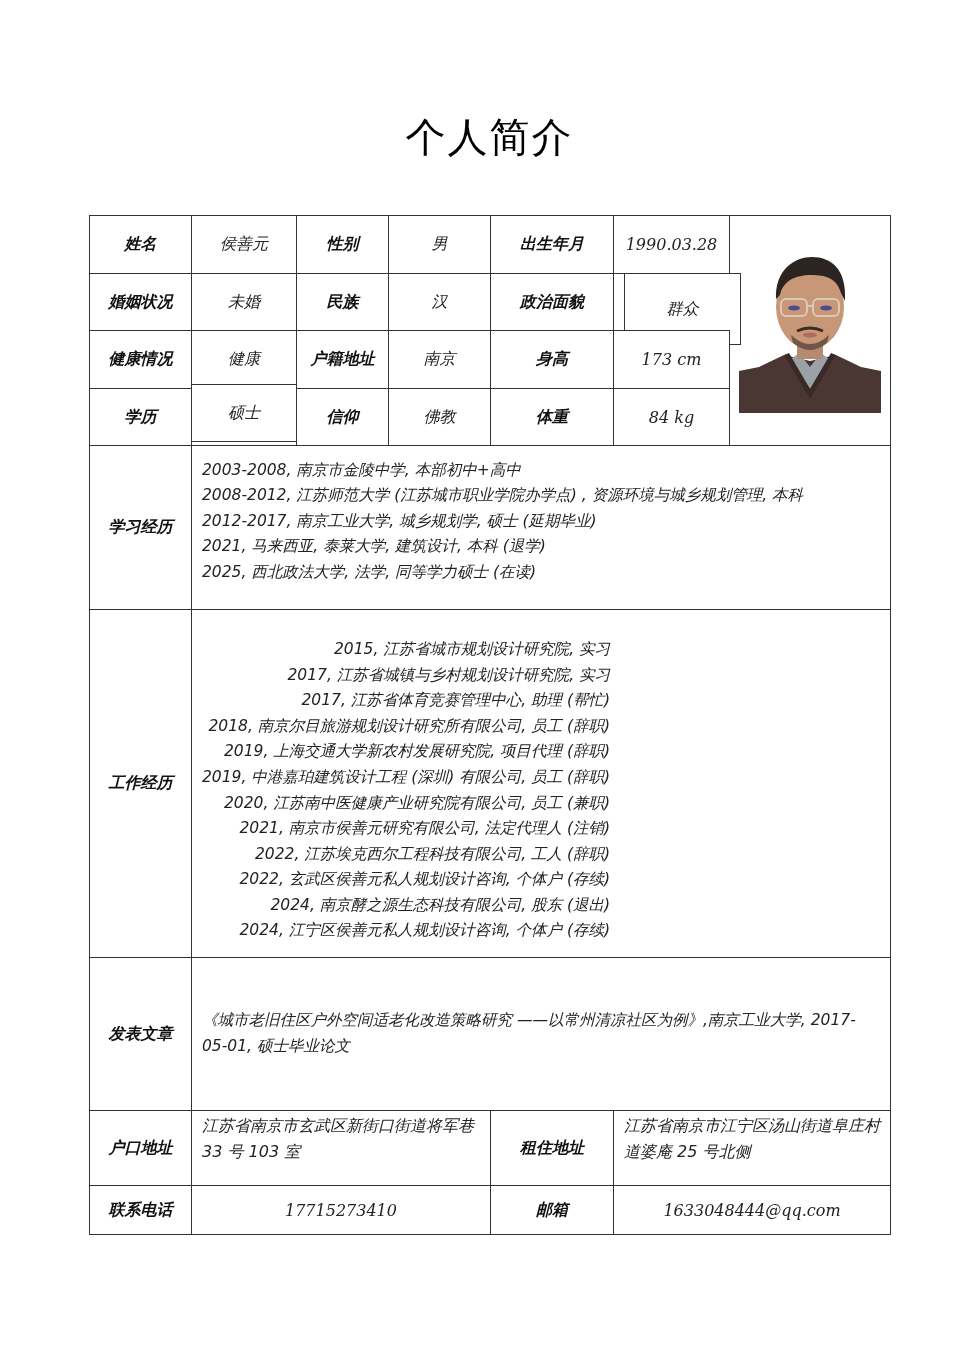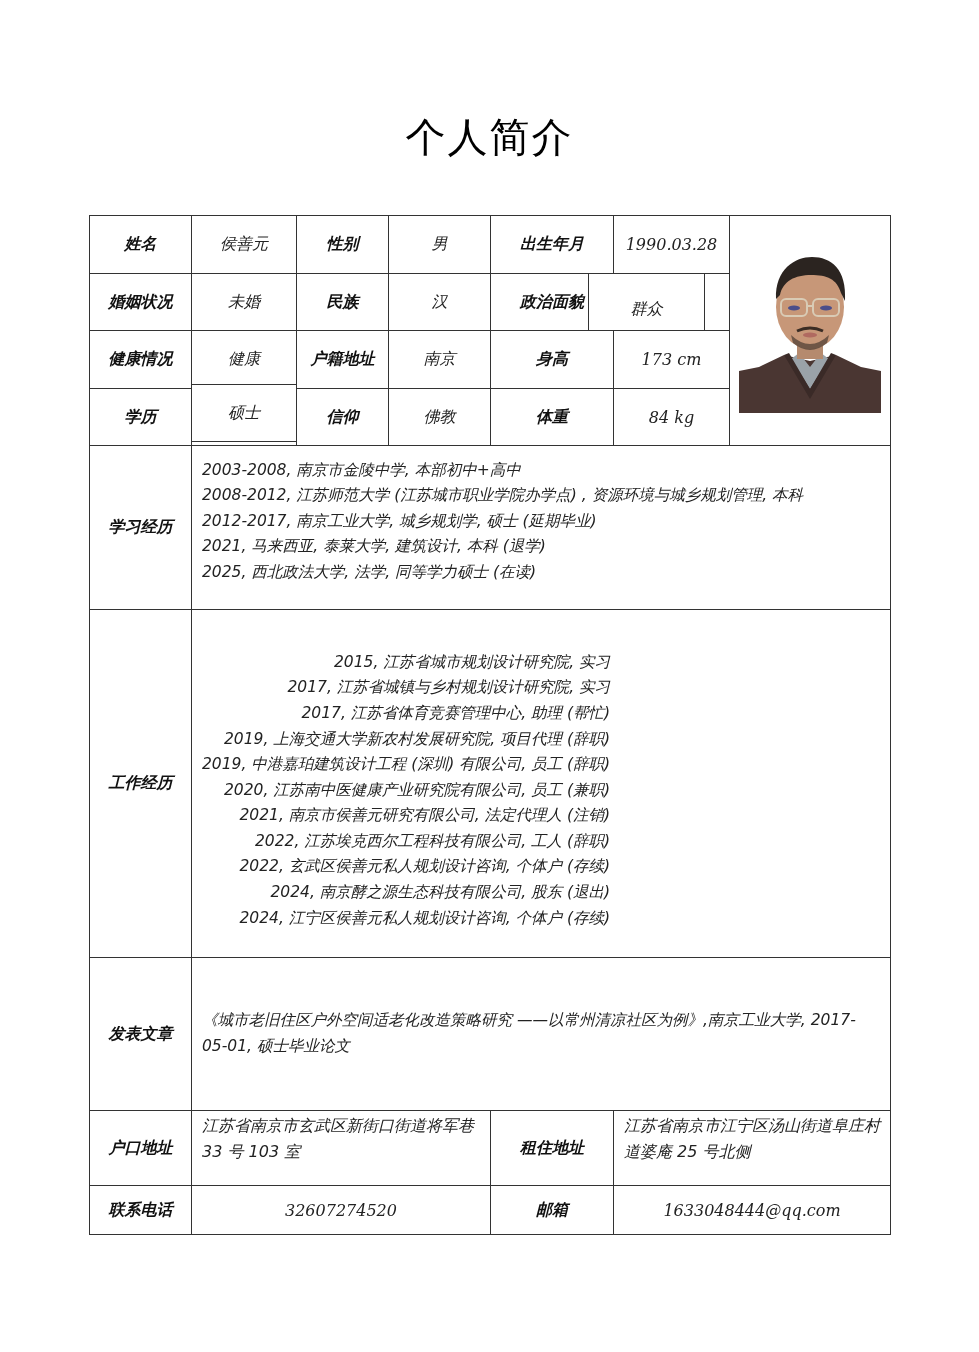--- a/index.html
+++ b/index.html
@@ -69,21 +69,21 @@
     <path d="M52 86 Q71 104 90 86 L88 94 Q71 108 54 94 Z" fill="#4a3a30" opacity="0.7"></path>
     <ellipse cx="71" cy="86" rx="7" ry="2.5" fill="#b06a60"></ellipse>
   </svg>
 </div>
 
 <div class="cell label" style="left:89px;top:273px;width:103px;height:58px;">婚姻状况</div>
 <div class="cell value" style="left:191px;top:273px;width:106px;height:58px;">未婚</div>
 <div class="cell label" style="left:296px;top:273px;width:93px;height:58px;">民族</div>
 <div class="cell value" style="left:388px;top:273px;width:103px;height:58px;">汉</div>
 <div class="cell label" style="left:490px;top:273px;width:124px;height:58px;">政治面貌</div>
-<div class="cell value" style="left:588px;top:273px;width:117px;height:72px;">群众</div>
+<div class="cell value" style="left:624px;top:273px;width:117px;height:72px;">群众</div>
 
 <div class="cell label" style="left:89px;top:330px;width:103px;height:59px;">健康情况</div>
 <div class="cell value" style="left:191px;top:330px;width:106px;height:59px;">健康</div>
 <div class="cell label" style="left:296px;top:330px;width:93px;height:59px;">户籍地址</div>
 <div class="cell value" style="left:388px;top:330px;width:103px;height:59px;">南京</div>
 <div class="cell label" style="left:490px;top:330px;width:124px;height:59px;">身高</div>
 <div class="cell value" style="left:613px;top:330px;width:117px;height:59px;">173 cm</div>
 
 <div class="cell label" style="left:89px;top:388px;width:103px;height:58px;">学历</div>
 <div class="cell value" style="left:191px;top:384px;width:106px;height:58px;">硕士</div>
@@ -102,20 +102,21 @@
     <div>2025, 西北政法大学, 法学, 同等学力硕士 (在读)</div>
   </div>
 </div>
 
 <div class="cell label" style="left:89px;top:609px;width:103px;height:349px;">工作经历</div>
 <div class="cell multiline" style="left:191px;top:609px;width:700px;height:349px;padding-top:14px;text-align:right;">
   <div class="lines">
     <div>2015, 江苏省城市规划设计研究院, 实习</div>
     <div>2017, 江苏省城镇与乡村规划设计研究院, 实习</div>
     <div>2017, 江苏省体育竞赛管理中心, 助理 (帮忙)</div>
+    <div>2018, 南京尔目旅游规划设计研究所有限公司, 员工 (辞职)</div>
     <div>2019, 上海交通大学新农村发展研究院, 项目代理 (辞职)</div>
     <div>2019, 中港嘉珀建筑设计工程 (深圳) 有限公司, 员工 (辞职)</div>
     <div>2020, 江苏南中医健康产业研究院有限公司, 员工 (兼职)</div>
     <div>2021, 南京市侯善元研究有限公司, 法定代理人 (注销)</div>
     <div>2022, 江苏埃克西尔工程科技有限公司, 工人 (辞职)</div>
     <div>2022, 玄武区侯善元私人规划设计咨询, 个体户 (存续)</div>
     <div>2024, 南京酵之源生态科技有限公司, 股东 (退出)</div>
     <div>2024, 江宁区侯善元私人规划设计咨询, 个体户 (存续)</div>
   </div>
 </div>
@@ -134,15 +135,15 @@
     </div>
 </div>
 <div class="cell label" style="left:490px;top:1110px;width:124px;height:76px;">租住地址</div>
 <div class="cell multiline addr" style="left:613px;top:1110px;width:278px;height:76px;">
   <div class="lines">
       <div>江苏省南京市江宁区汤山街道阜庄村道婆庵 25 号北侧</div>
     </div>
 </div>
 
 <div class="cell label" style="left:89px;top:1185px;width:103px;height:50px;">联系电话</div>
-<div class="cell value" style="left:191px;top:1185px;width:300px;height:50px;">32607274520</div>
+<div class="cell value" style="left:191px;top:1185px;width:300px;height:50px;">17715273410</div>
 <div class="cell label" style="left:490px;top:1185px;width:124px;height:50px;">邮箱</div>
 <div class="cell value" style="left:613px;top:1185px;width:278px;height:50px;">1633048444@qq.com</div>
 
 </body></html>

